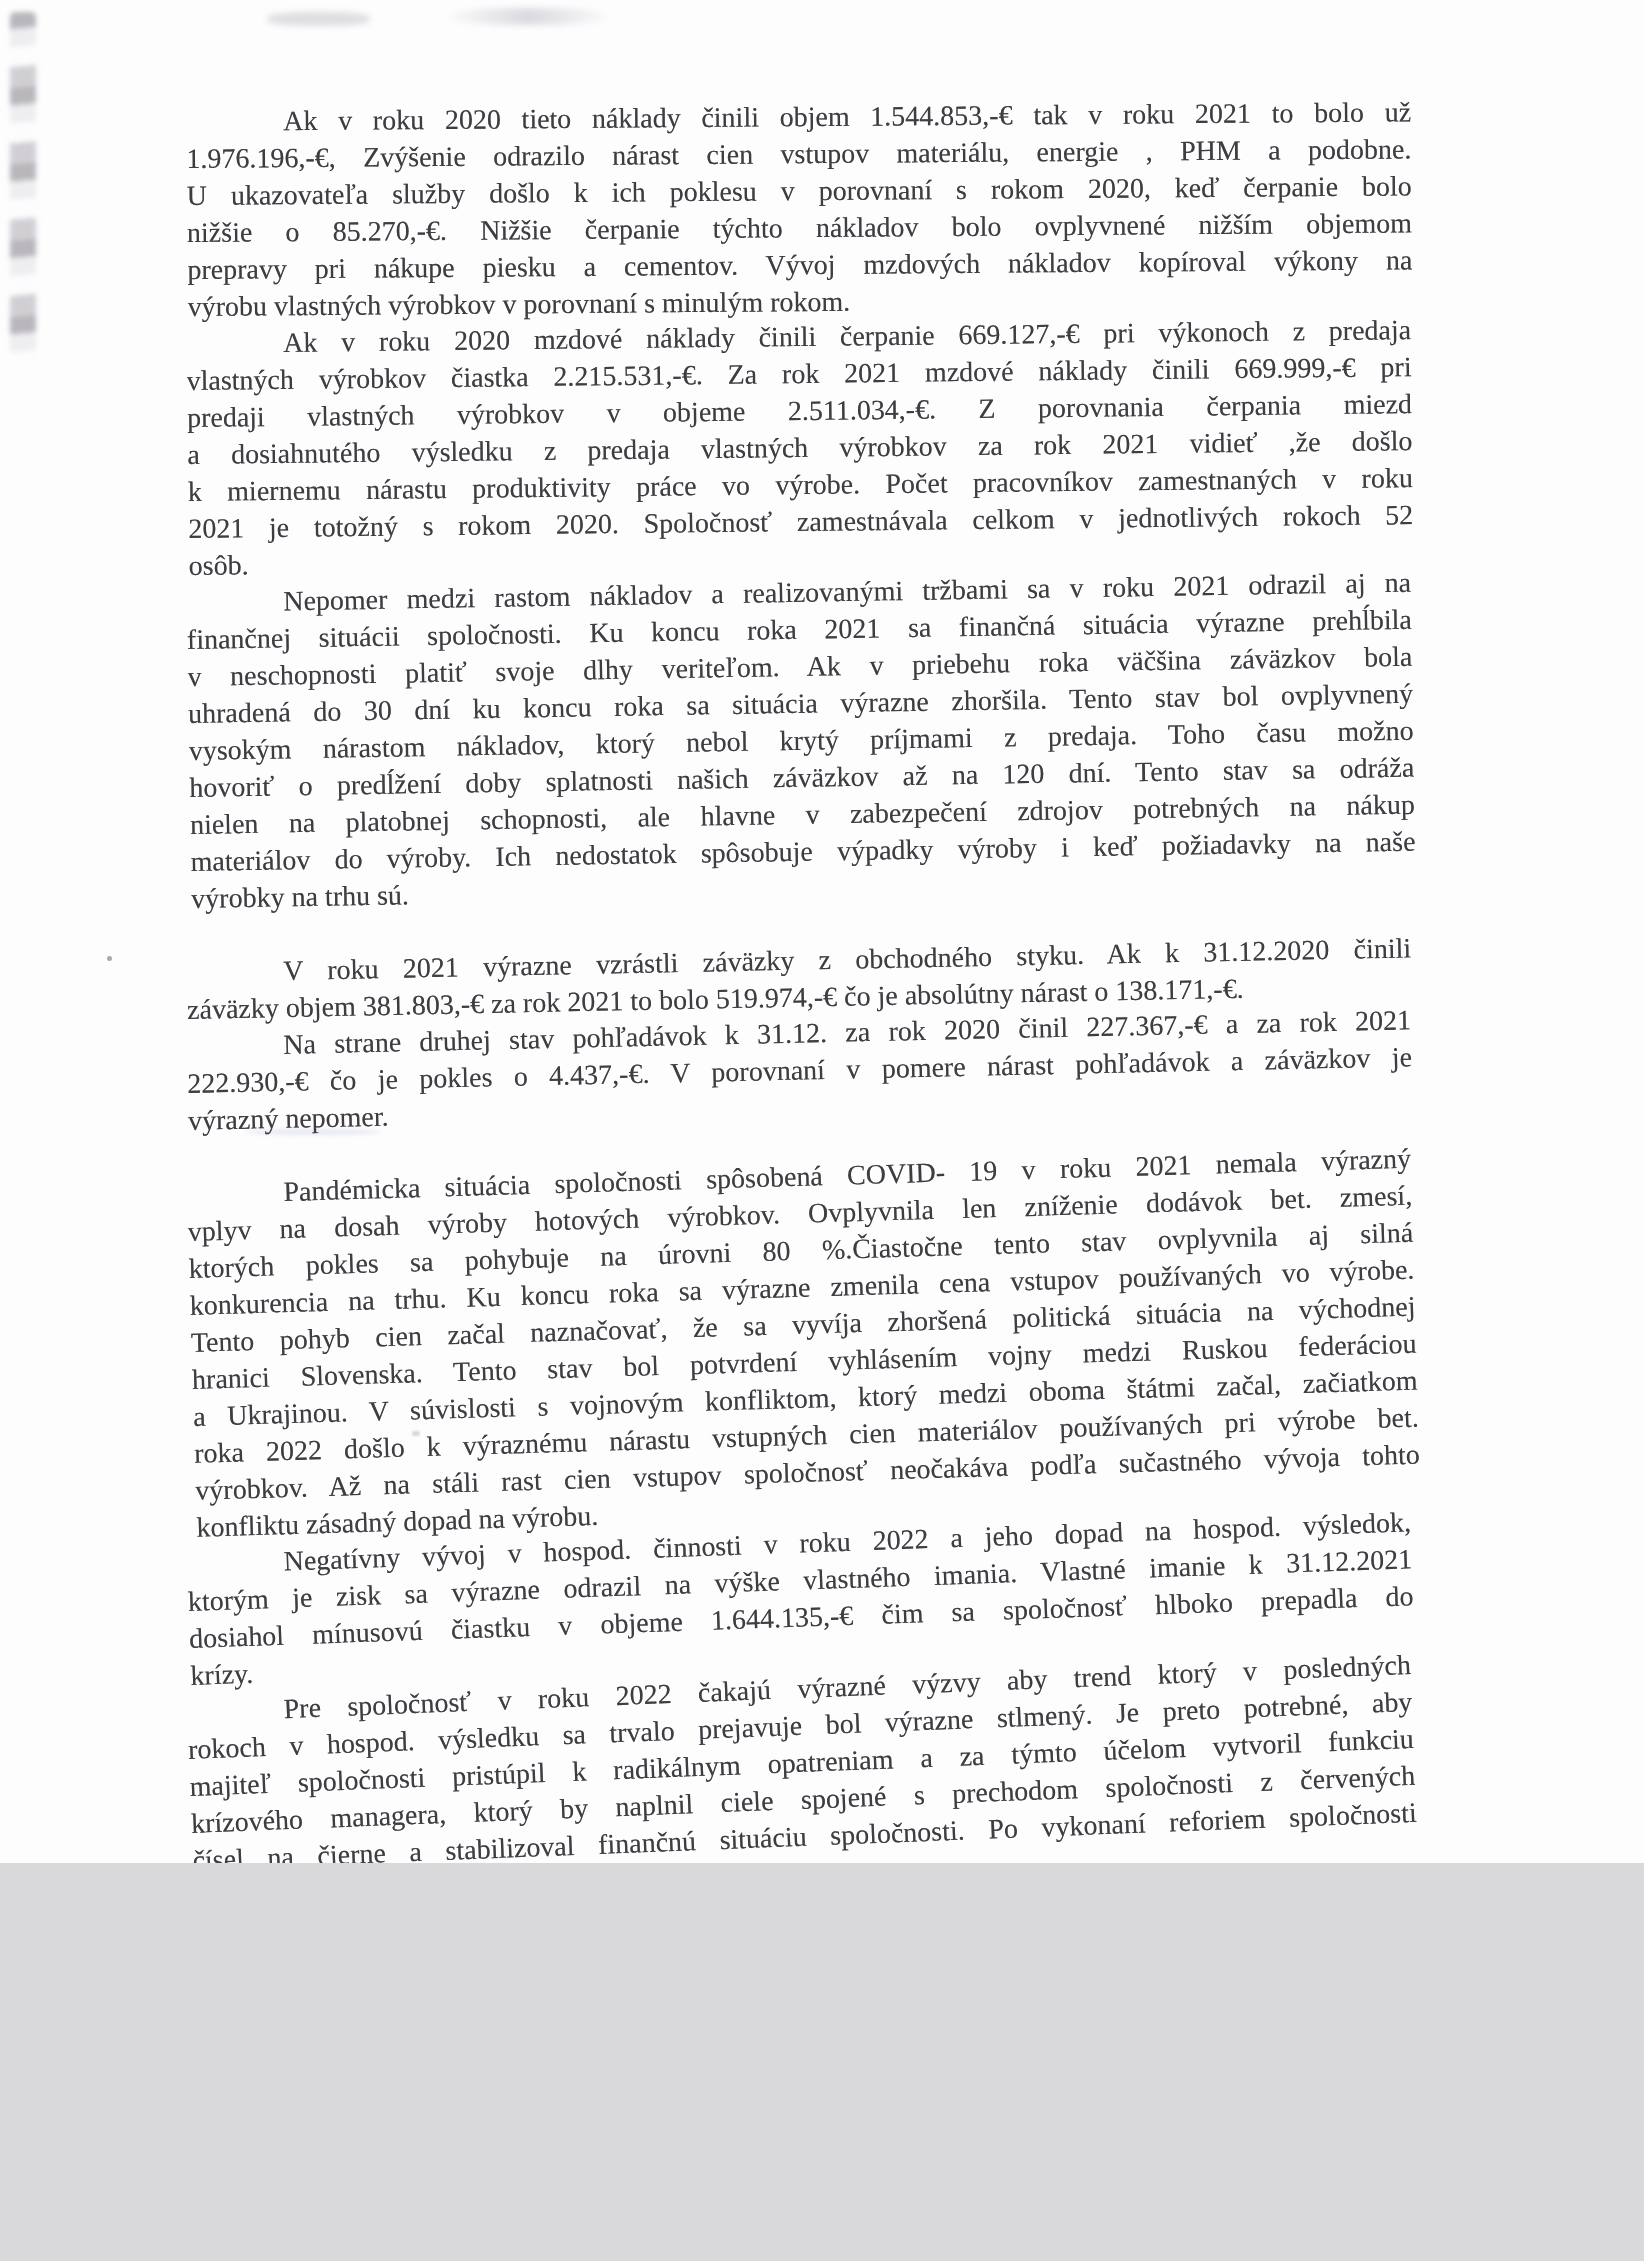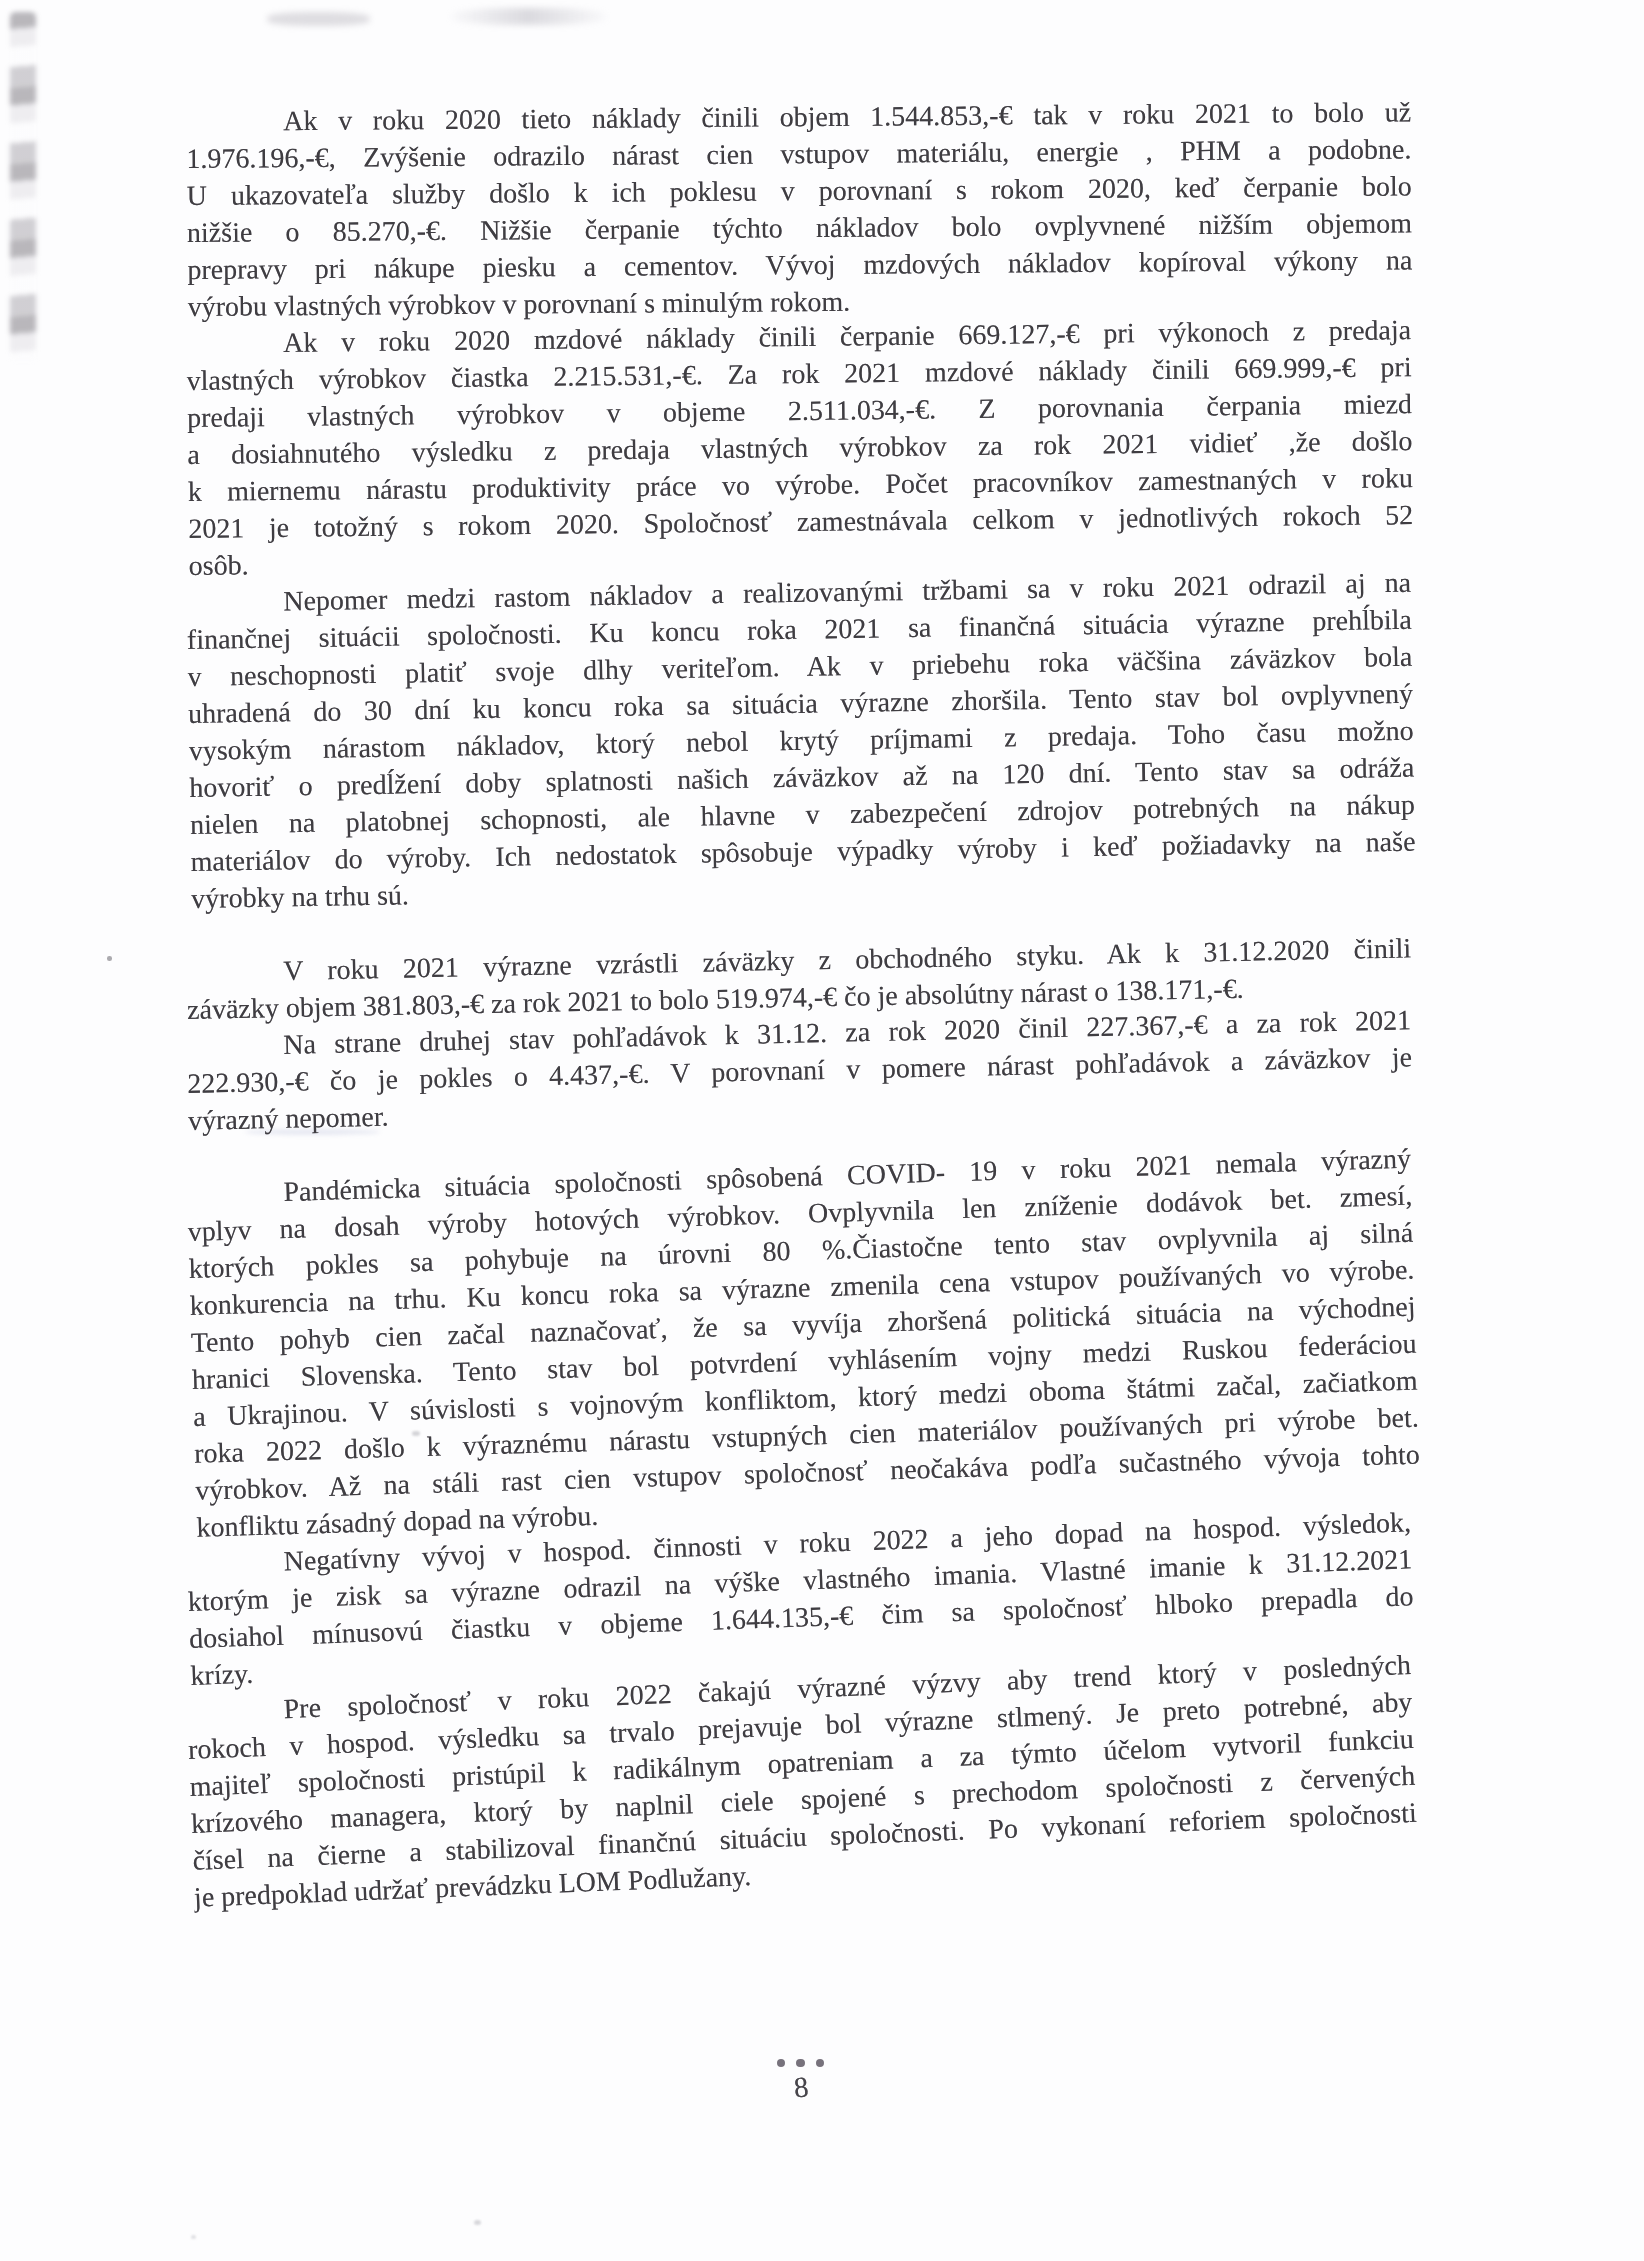--- a/index.html
+++ b/index.html
@@ -1,17 +1,17 @@
 <!DOCTYPE html>
 <html style="font-size:10.3px"><head>
 <meta charset="utf-8">
 <style>
   html,body{margin:0;padding:0;background:#d9d9db;}
   .page{
-    position:relative;width:1644px;height:2261px;margin:0 auto;
+    position:relative;width:1644px;height:1863px;margin:0 auto;
     background:#fdfdfe;overflow:hidden;
     font-family:"Liberation Serif","DejaVu Serif",serif;
     color:#3f3d42;
   }
   .doc{
     position:absolute;left:186px;top:103px;width:1225px;
     font-size:28px;line-height:37px;
     text-shadow:0 0 0.6px rgba(62,60,66,.55);
   }
   .para{transform-origin:0 0;}

